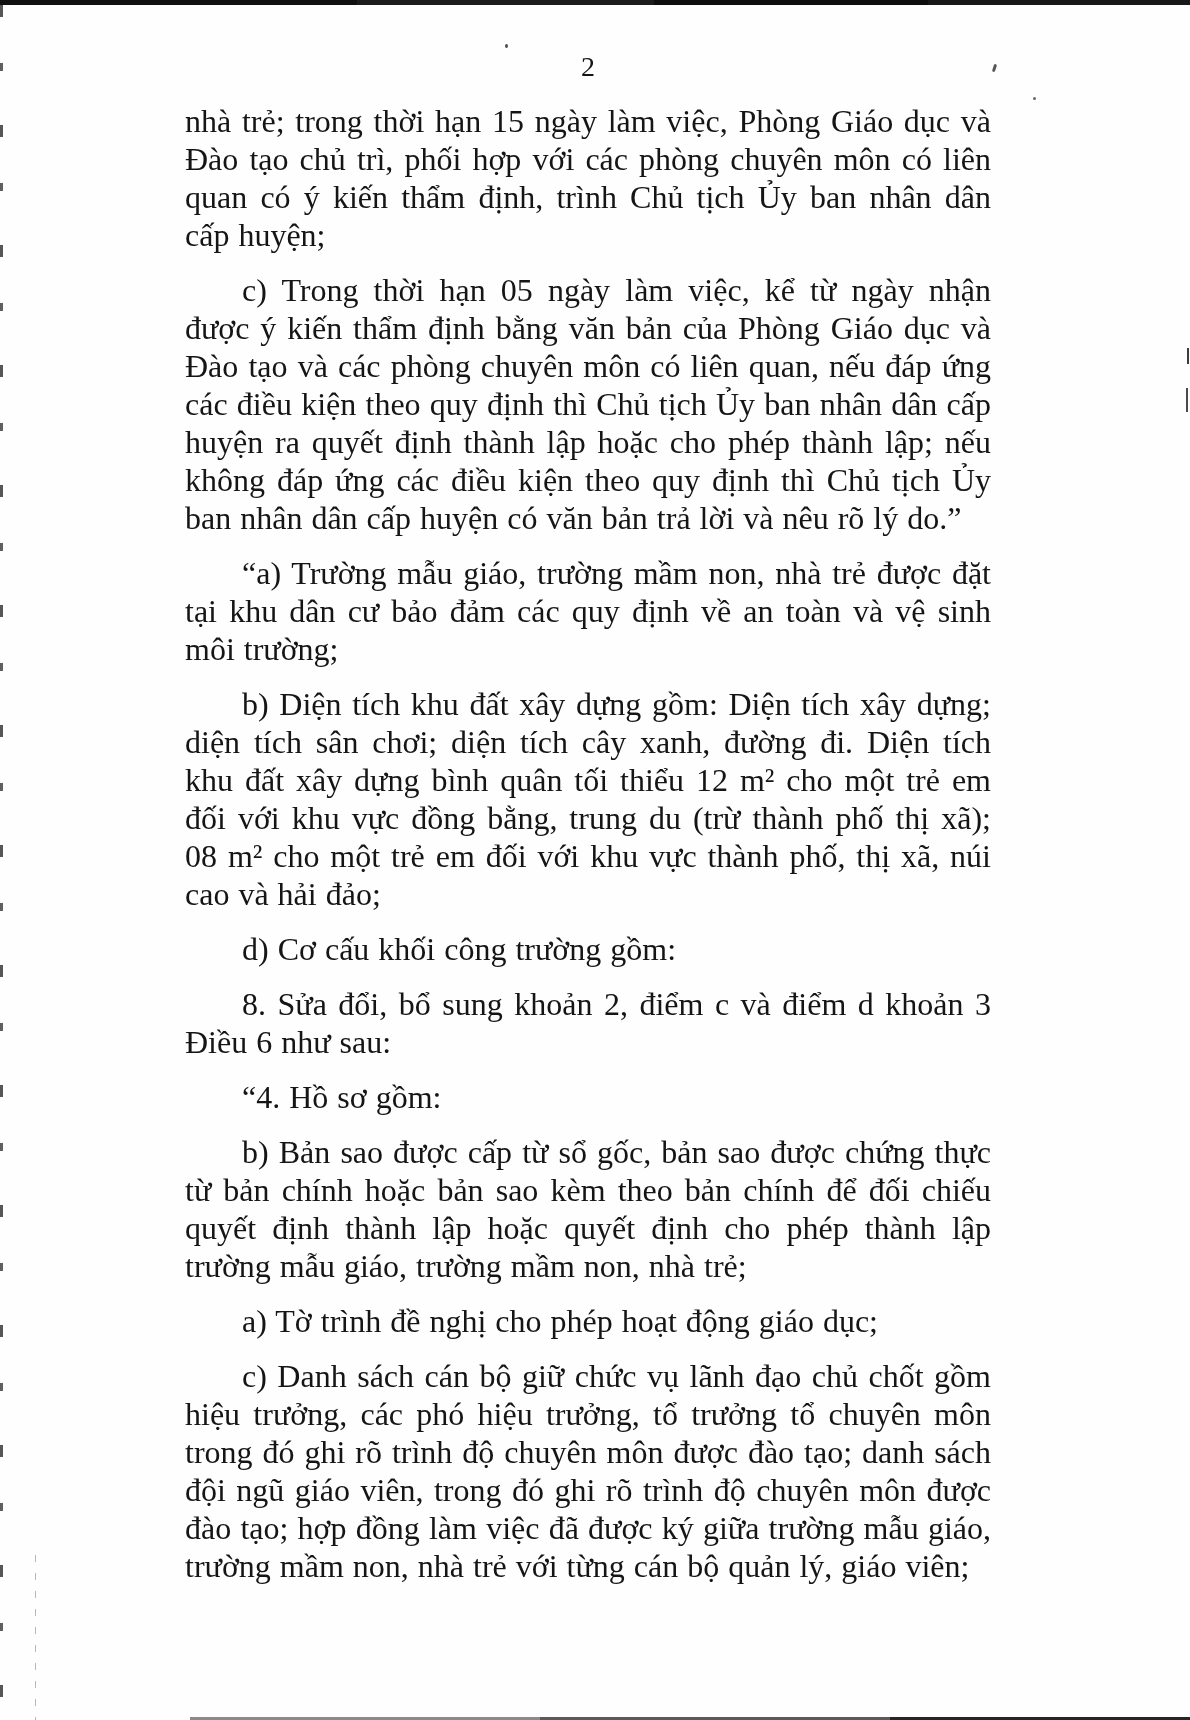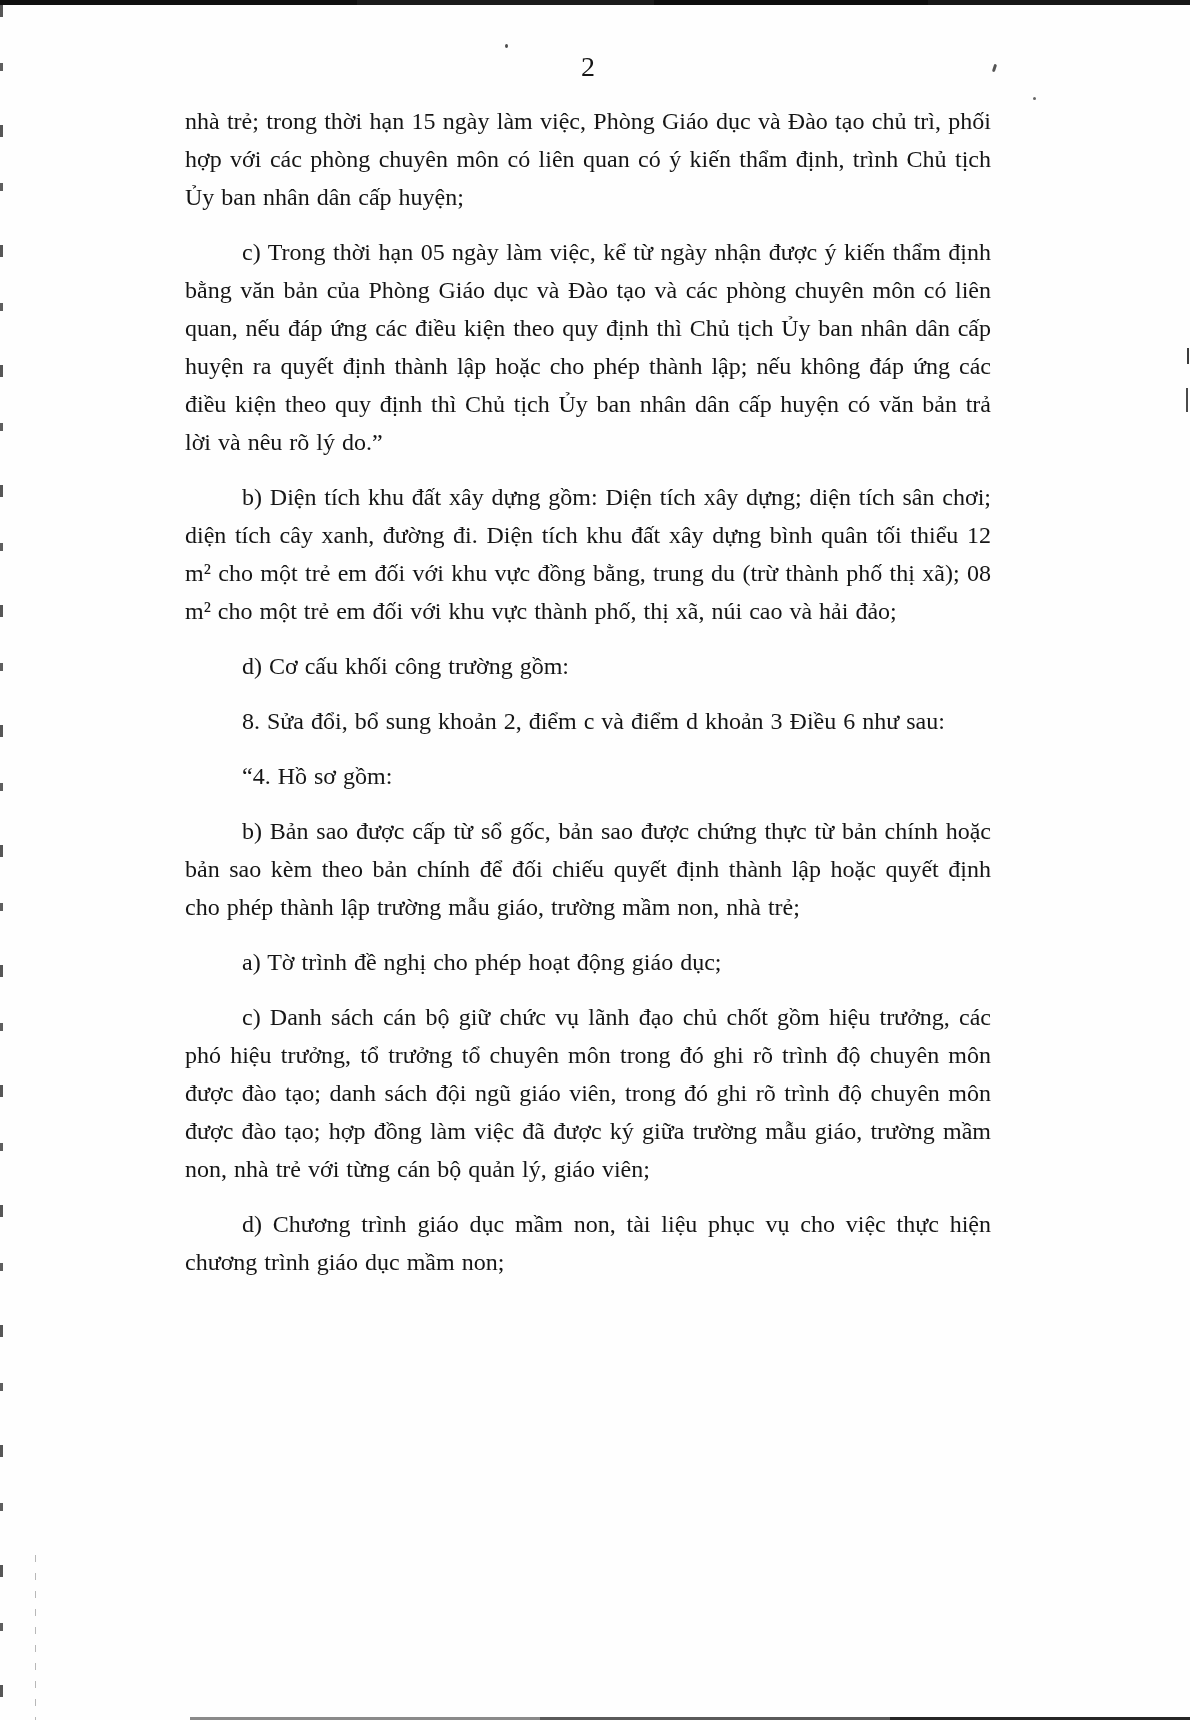--- a/index.html
+++ b/index.html
@@ -86,21 +86,21 @@
     margin-left: 185px;
     width: 806px;
     text-align: center;
     font-size: 28px;
     line-height: 38px;
   }
   .content {
     margin-left: 185px;
     width: 806px;
     margin-top: 16px;
-    font-size: 24px;
+    font-size: 32px;
     line-height: 38px;
   }
   .para {
     margin: 0 0 17px 0;
     text-align: justify;
     word-spacing: 1px;
   }
   .para.indent { text-indent: 57px; }
   .para.no-indent { text-indent: 0; }
 </style>
@@ -117,24 +117,24 @@
   <div class="speck-1"></div>
   <div class="speck-2"></div>
   <div class="speck-3"></div>
   <div class="fold-line"></div>
 
   <div class="page-number">2</div>
 
   <div class="content">
     <p class="para no-indent">nhà trẻ; trong thời hạn 15 ngày làm việc, Phòng Giáo dục và Đào tạo chủ trì, phối hợp với các phòng chuyên môn có liên quan có ý kiến thẩm định, trình Chủ tịch Ủy ban nhân dân cấp huyện;</p>
     <p class="para indent">c) Trong thời hạn 05 ngày làm việc, kể từ ngày nhận được ý kiến thẩm định bằng văn bản của Phòng Giáo dục và Đào tạo và các phòng chuyên môn có liên quan, nếu đáp ứng các điều kiện theo quy định thì Chủ tịch Ủy ban nhân dân cấp huyện ra quyết định thành lập hoặc cho phép thành lập; nếu không đáp ứng các điều kiện theo quy định thì Chủ tịch Ủy ban nhân dân cấp huyện có văn bản trả lời và nêu rõ lý do.”</p>
+    <p class="para indent">“a) Trường mẫu giáo, trường mầm non, nhà trẻ được đặt tại khu dân cư bảo đảm các quy định về an toàn và vệ sinh môi trường;</p>
     <p class="para indent">b) Diện tích khu đất xây dựng gồm: Diện tích xây dựng; diện tích sân chơi; diện tích cây xanh, đường đi. Diện tích khu đất xây dựng bình quân tối thiểu 12 m² cho một trẻ em đối với khu vực đồng bằng, trung du (trừ thành phố thị xã); 08 m² cho một trẻ em đối với khu vực thành phố, thị xã, núi cao và hải đảo;</p>
     <p class="para indent">d) Cơ cấu khối công trường gồm:</p>
     <p class="para indent">8. Sửa đổi, bổ sung khoản 2, điểm c và điểm d khoản 3 Điều 6 như sau:</p>
     <p class="para indent">“4. Hồ sơ gồm:</p>
     <p class="para indent">b) Bản sao được cấp từ sổ gốc, bản sao được chứng thực từ bản chính hoặc bản sao kèm theo bản chính để đối chiếu quyết định thành lập hoặc quyết định cho phép thành lập trường mẫu giáo, trường mầm non, nhà trẻ;</p>
     <p class="para indent">a) Tờ trình đề nghị cho phép hoạt động giáo dục;</p>
     <p class="para indent">c) Danh sách cán bộ giữ chức vụ lãnh đạo chủ chốt gồm hiệu trưởng, các phó hiệu trưởng, tổ trưởng tổ chuyên môn trong đó ghi rõ trình độ chuyên môn được đào tạo; danh sách đội ngũ giáo viên, trong đó ghi rõ trình độ chuyên môn được đào tạo; hợp đồng làm việc đã được ký giữa trường mẫu giáo, trường mầm non, nhà trẻ với từng cán bộ quản lý, giáo viên;</p>
-    <p class="para indent">d) Chương trình giáo dục mầm non, tài liệu phục vụ cho việc thực hiện chương trình giáo dục mầm non;</p>
 
   </div>
 
 </div>
 
 </body></html>

